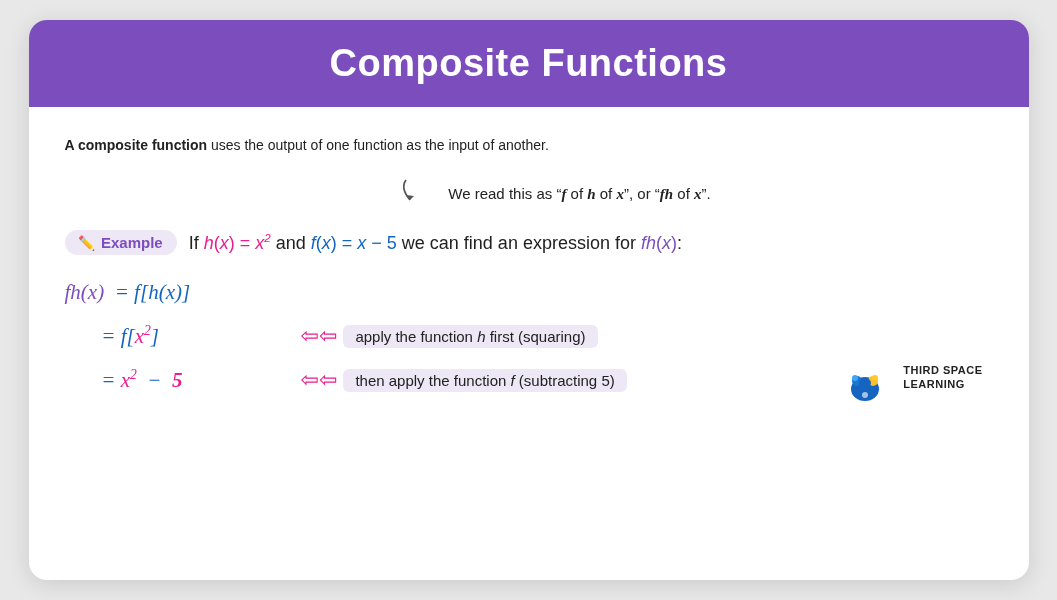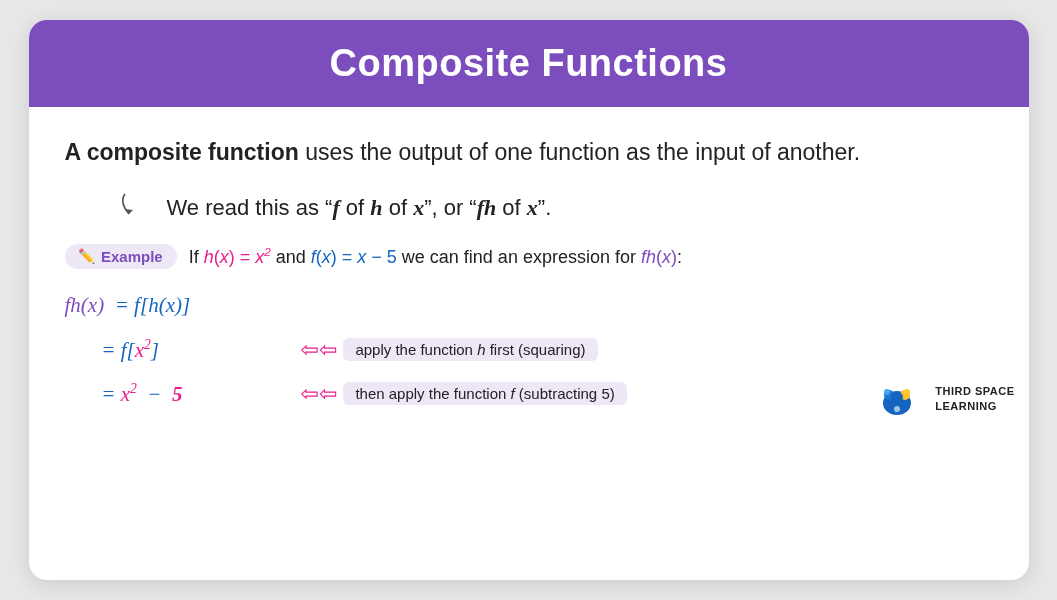--- a/index.html
+++ b/index.html
@@ -28,49 +28,50 @@
       font-size: 38px;
       font-weight: 800;
       font-family: 'Arial Black', Arial, sans-serif;
       letter-spacing: 0.5px;
     }
     .card-body {
       padding: 28px 36px 20px 36px;
       position: relative;
     }
     .definition-line {
-      font-size: 23px;
+      font-size: 14px;
       color: #222;
       margin-bottom: 22px;
       font-family: Arial, sans-serif;
       line-height: 1.5;
     }
     .definition-line strong {
       font-weight: 800;
     }
     .main-formula-row {
       font-size: 20px;
       color: #222;
       margin-bottom: 6px;
       line-height: 1.7;
       font-family: Arial, sans-serif;
       display: flex;
       align-items: baseline;
       flex-wrap: wrap;
       gap: 0;
     }
     .read-row {
-      font-size: 22px;
+      font-size: 15px;
       color: #222;
       margin-bottom: 20px;
       margin-left: 50px;
       font-family: Arial, sans-serif;
       display: flex;
       align-items: center;
       gap: 20px;
+      justify-content: center;
     }
     .math {
       font-style: italic;
       font-family: 'Georgia', serif;
     }
     .math-bold { font-weight: bold; }
     .example-row {
       display: flex;
       align-items: center;
       margin-bottom: 18px;
@@ -130,24 +131,23 @@
       color: #222;
       border-radius: 6px;
       padding: 3px 12px;
       font-size: 15px;
       font-style: normal;
       font-family: Arial, sans-serif;
       white-space: nowrap;
     }
     .tsl-logo {
       position: absolute;
-      right: 14px;
+      right: 46px;
       bottom: 18px;
       display: flex;
-      align-items: center;
       gap: 16px;
     }
     .tsl-logo-icon {
       width: 44px;
       height: 44px;
     }
     .tsl-logo-text {
       font-family: Arial, sans-serif;
       font-size: 11px;
       font-weight: 700;

